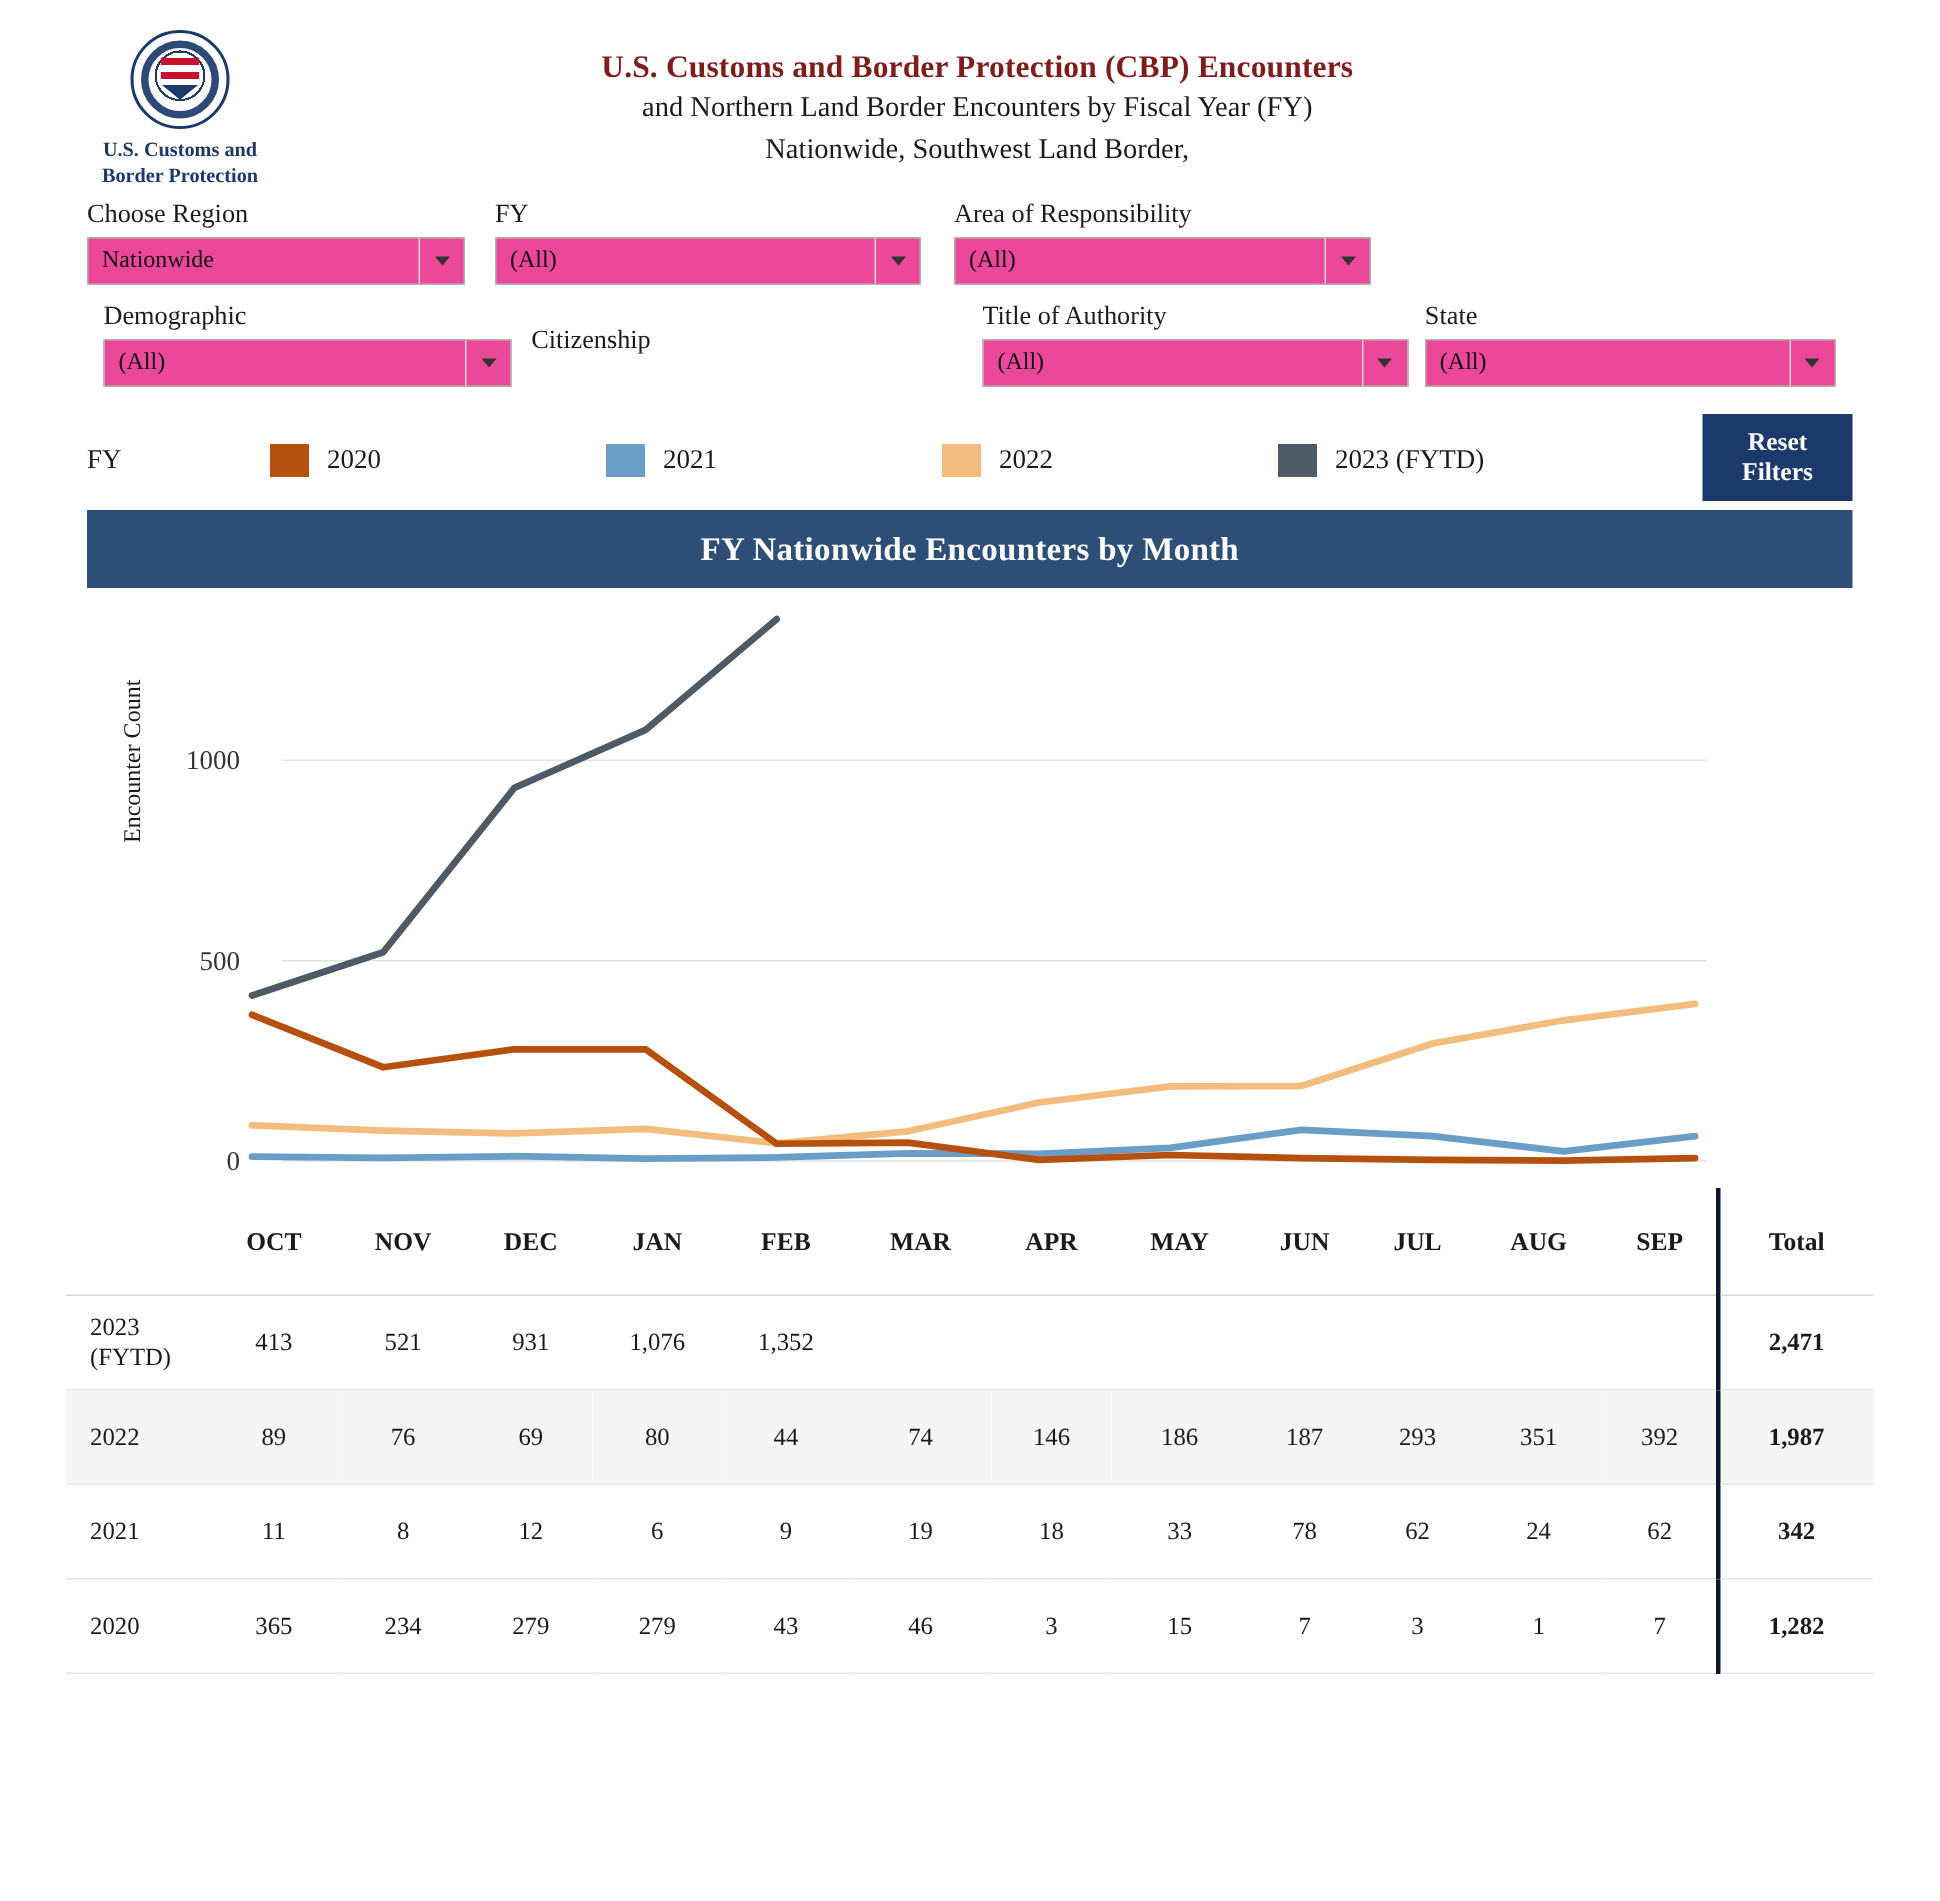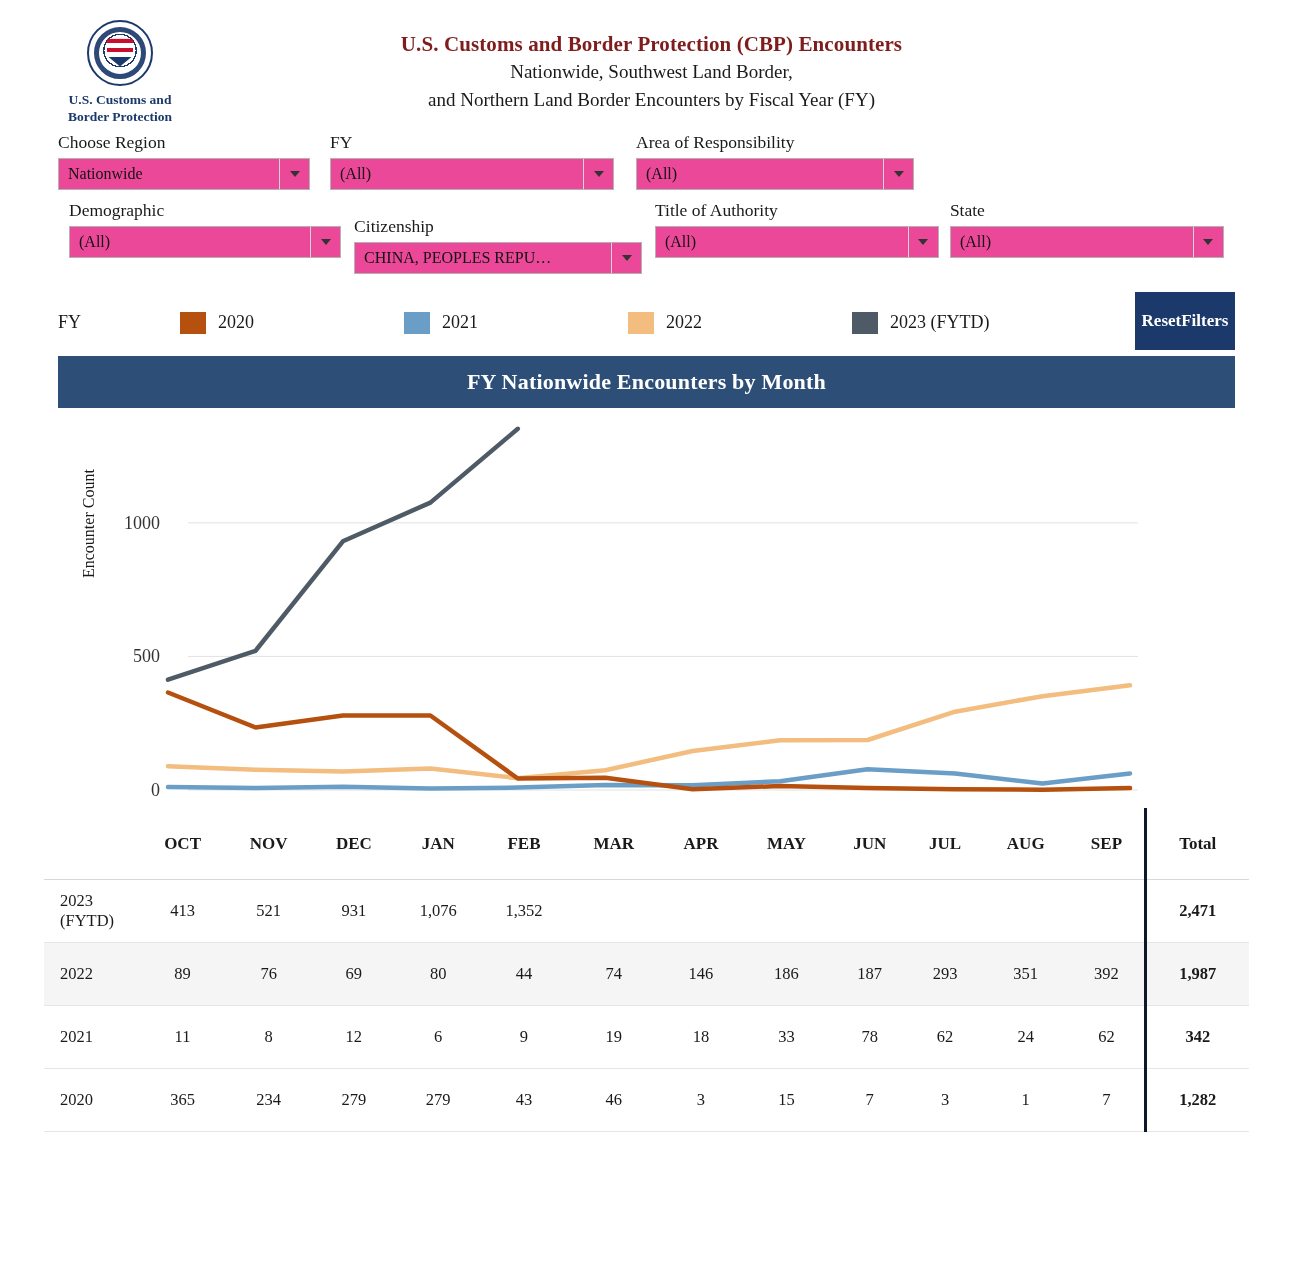--- a/index.html
+++ b/index.html
@@ -56,21 +56,21 @@
 
   
   .legend-row { display: flex; align-items: center; padding: 14px 58px 0 58px; position: relative; height: 64px;}
   .legend-title { font-size: 18px; width: 122px; }
   .legend-item { display: flex; align-items: center; }
   .swatch { width: 26px; height: 22px; margin-right: 12px; }
   .legend-label { font-size: 18px; }
   .reset-btn {
     position: absolute; right: 58px; top: 8px;
     width: 100px; height: 58px; background: #1b3a6b; color: #fff;
-    display: flex; align-items: center; justify-content: center;
+    display: flex; flex-direction: column; align-items: center; justify-content: center;
     font-weight: bold; font-size: 17px; line-height: 1.15; text-align: center;
   }
 
   
   .panel-title {
     margin: 8px 58px 0 58px; background: #2d4f77; color: #fff;
     height: 52px; display: flex; align-items: center; justify-content: center;
     font-size: 22px; font-weight: bold; letter-spacing: .2px;
   }
   .chart-wrap { margin: 0 58px; position: relative; height: 400px; }
@@ -100,22 +100,22 @@
   <div class="header">
     <div class="logo-block">
       <div class="seal"></div>
       <div class="logo-text">
         <div>U.S. Customs and</div>
         <div>Border Protection</div>
       </div>
     </div>
     <div class="title-block">
       <div class="title-main">U.S. Customs and Border Protection (CBP) Encounters</div>
+      <div class="title-sub">and Northern Land Border Encounters by Fiscal Year (FY)</div>
       <div class="title-sub">Nationwide, Southwest Land Border,</div>
-      <div class="title-sub">and Northern Land Border Encounters by Fiscal Year (FY)</div>
     </div>
   </div>
 
   <div class="filters">
 
     <div class="filter-row">
       <div class="filter" style="width:272px;">
         <div class="filter-label">Choose Region</div>
         <div class="select" style="width:252px;">
           <span class="val">Nationwide</span>
@@ -153,26 +153,20 @@
         <div class="select" style="width:272px;">
           <span class="val">(All)</span>
           <span class="arrow">
               <span class="caret"></span>
             </span>
         </div>
       </div>
 
       <div class="filter" style="width:306px;margin-top:16px;">
         <div class="filter-label">Citizenship</div>
-        <div class="select" style="width:288px;">
-          <span class="val">CHINA, PEOPLES REPU…</span>
-          <span class="arrow">
-              <span class="caret"></span>
-            </span>
-        </div>
       </div>
 
       <div class="filter" style="width:300px;">
         <div class="filter-label">Title of Authority</div>
         <div class="select" style="width:284px;">
           <span class="val">(All)</span>
           <span class="arrow">
               <span class="caret"></span>
             </span>
         </div>

